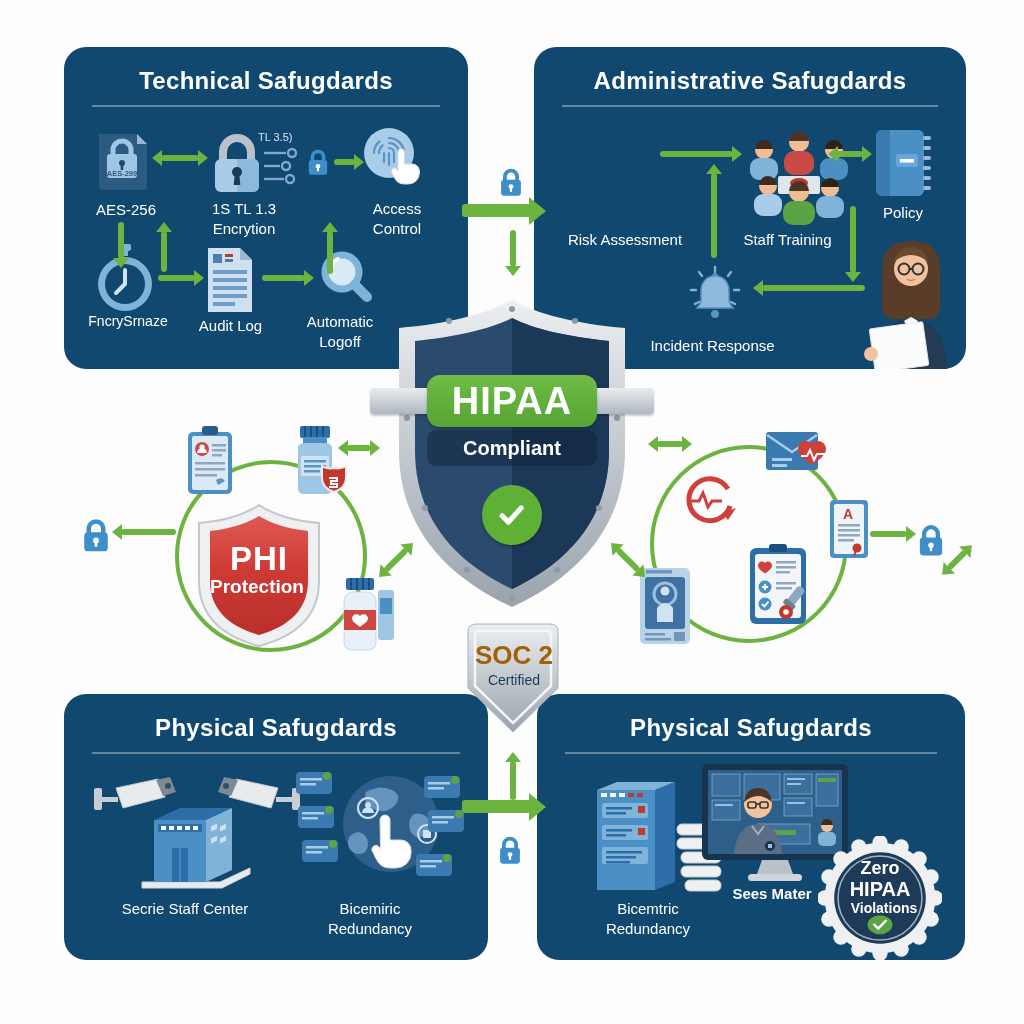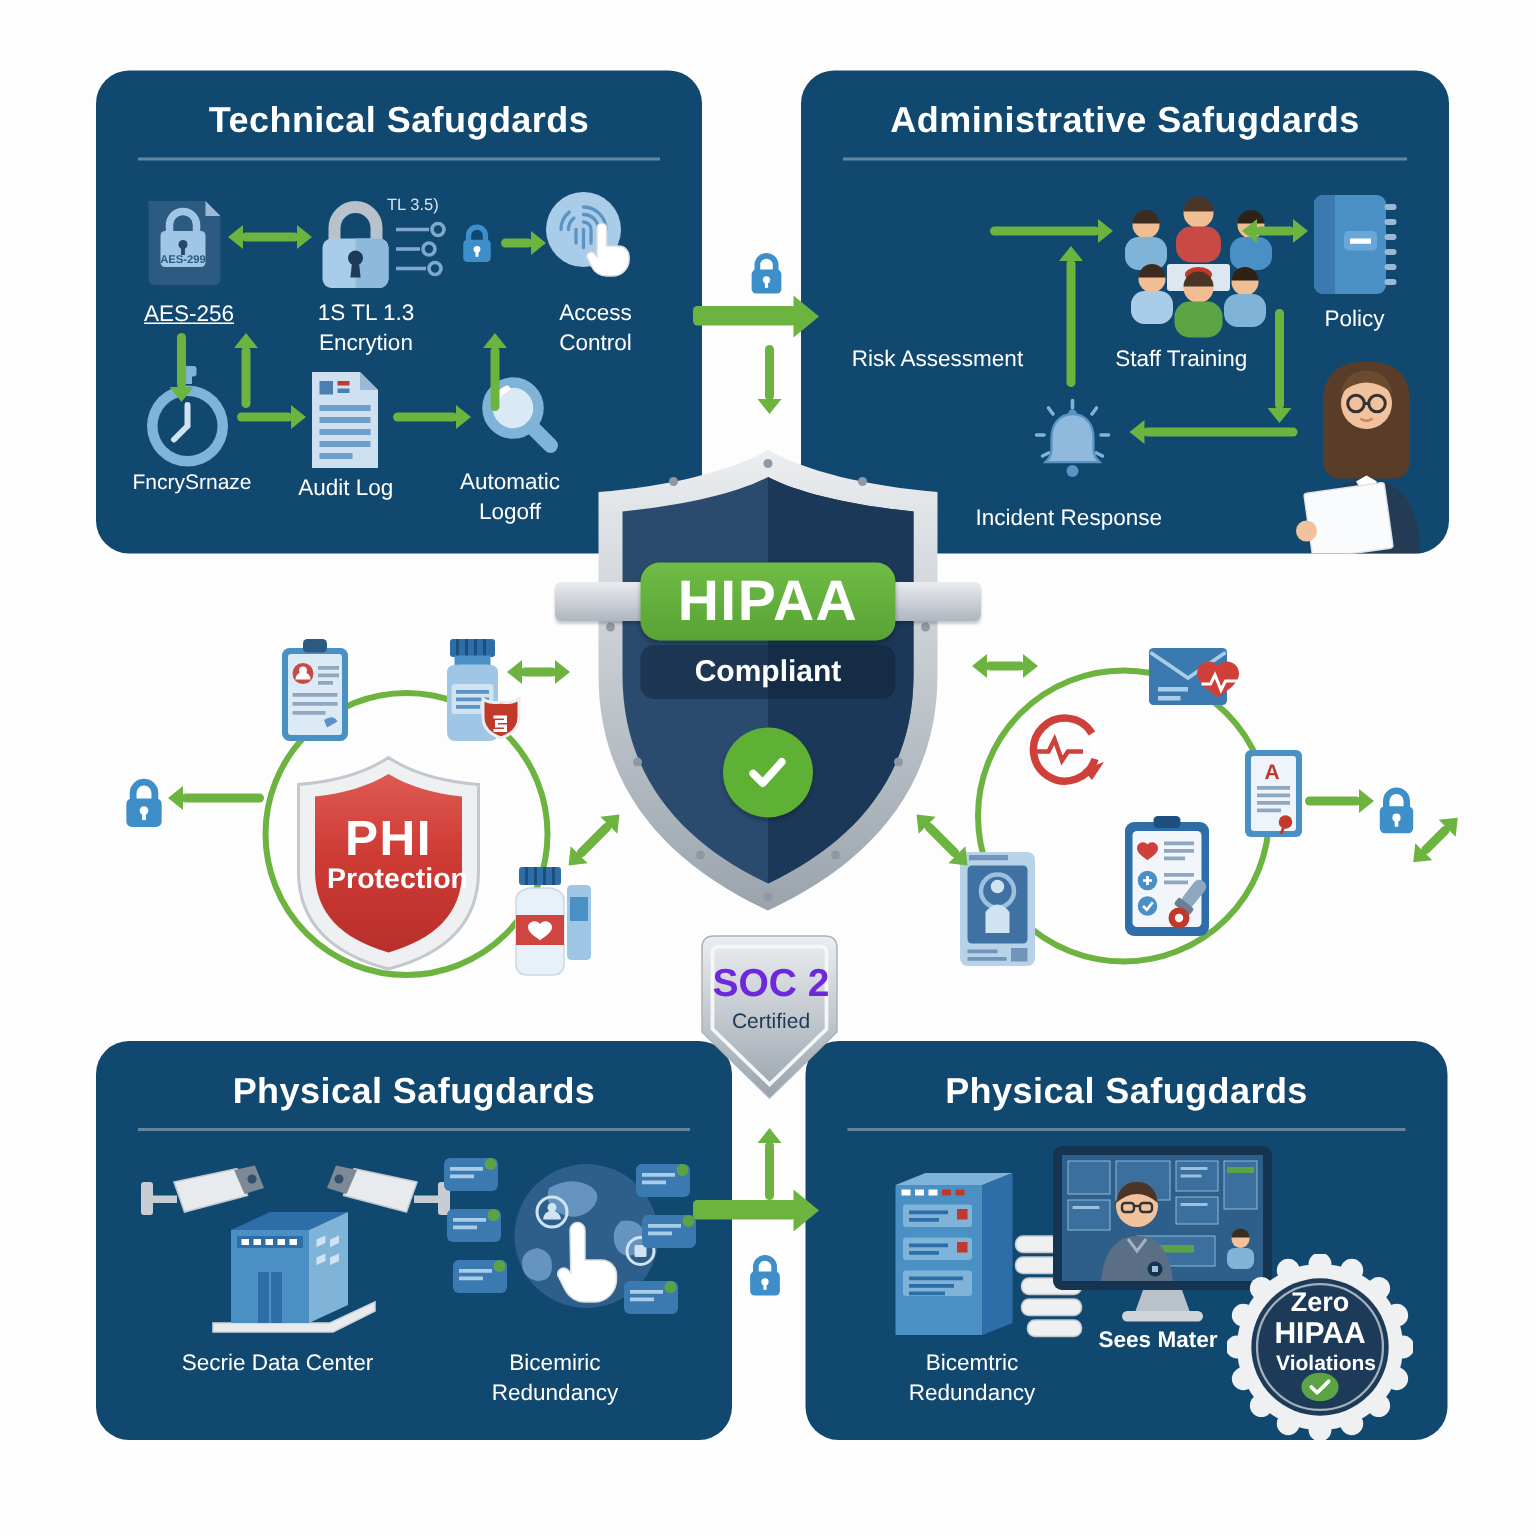--- a/index.html
+++ b/index.html
@@ -41,26 +41,26 @@
              background:rgba(13,30,52,.45);border-radius:9px;
              display:flex;align-items:center;justify-content:center;
              color:#fff;font-size:20px;font-weight:bold;}
   .band{position:absolute;left:370px;top:388px;width:284px;height:26px;z-index:7;
         background:linear-gradient(#e9ecef,#aeb6bf);border-radius:4px;
         box-shadow:0 2px 2px rgba(0,0,0,.2);}
   .check-circle{position:absolute;left:482px;top:485px;width:60px;height:60px;border-radius:50%;
         background:#5fb136;z-index:8;display:flex;align-items:center;justify-content:center;
         box-shadow:0 2px 3px rgba(0,0,0,.25);}
   .soc-text1{position:absolute;left:458px;top:640px;width:112px;text-align:center;z-index:7;
-        color:#6d28d9;font-size:26px;font-weight:bold;}
+        color:#a16207;font-size:26px;font-weight:bold;}
   .soc-text2{position:absolute;left:458px;top:672px;width:112px;text-align:center;z-index:7;
         color:#1d3a58;font-size:14px;}
   .phi-text1{position:absolute;left:194px;top:540px;width:130px;text-align:center;z-index:6;
         color:#fff;font-size:33px;font-weight:bold;letter-spacing:1px;}
-  .phi-text2{position:absolute;left:182px;top:576px;width:130px;text-align:right;z-index:6;
+  .phi-text2{position:absolute;left:210px;top:576px;width:130px;text-align:left;z-index:6;
         color:#fff;font-size:19px;font-weight:bold;}
   .badge-text{position:absolute;z-index:8;color:#fff;font-weight:bold;text-align:center;}
   .tiny-note{position:absolute;color:#d6e4f0;font-size:11px;z-index:3;}
 </style>
 </head>
 <body>
 
 <div id="stage">
 
   <div class="panel" style="left:64px;top:47px;width:404px;height:322px;">
@@ -84,21 +84,21 @@
     <svg viewBox="0 0 58 66">
       <path d="M5,6 h38 l10,10 v42 a4,4 0 0 1 -4,4 H9 a4,4 0 0 1 -4,-4 z" fill="#2c5a80"></path>
       <path d="M43,6 l10,10 h-10 z" fill="#9cb8d4"></path>
       <path d="M19,27 v-5 a9,9 0 0 1 18,0 v5" stroke="#9fc6e4" stroke-width="5" fill="none"></path>
       <rect x="13" y="26" width="30" height="24" rx="3" fill="#9fc6e4"></rect>
       <circle cx="28" cy="35" r="3" fill="#24476b"></circle>
         <rect x="26.7" y="36" width="2.6" height="6" fill="#24476b"></rect>
       <text x="28" y="47.5" font-size="7.5" fill="#2c5a80" font-weight="bold" text-anchor="middle">AES-299</text>
     </svg>
   </div>
-  <div class="lbl" style="left:86px;top:200px;width:80px;text-decoration:underline;">AES-256</div>
+  <div class="lbl" style="left:86px;top:200px;width:80px;">AES-256</div>
 
   <div class="icon" style="left:206px;top:130px;width:62px;height:66px;">
     <svg viewBox="0 0 62 66">
       <path d="M17,31 v-9 a14,14 0 0 1 28,0 v9" fill="none" stroke="#b9c2cb" stroke-width="8"></path>
       <rect x="9" y="29" width="44" height="33" rx="6" fill="#a9cde9"></rect>
       <path d="M31,29 h16 a6,6 0 0 1 6,6 v21 a6,6 0 0 1 -6,6 h-16 z" fill="#8db9dd"></path>
       <circle cx="31" cy="42" r="5" fill="#1d3a58"></circle>
         <path d="M28.8,44 h4.4 l1.2,11 h-6.8 z" fill="#1d3a58"></path>
     </svg>
   </div>
@@ -644,21 +644,21 @@
       <rect x="32" y="62" width="16" height="34" fill="#2d6da8"></rect>
         <path d="M40,62 v34" stroke="#4a90c4" stroke-width="1.5"></path>
       <g fill="#cfe3f2">
           <rect x="71" y="40" width="6" height="5" transform="skewY(-24) translate(0,32)"></rect>
           <rect x="80" y="40" width="6" height="5" transform="skewY(-24) translate(0,36)"></rect>
           <rect x="71" y="52" width="6" height="5" transform="skewY(-24) translate(0,32)"></rect>
           <rect x="80" y="52" width="6" height="5" transform="skewY(-24) translate(0,36)"></rect>
         </g>
     </svg>
   </div>
-  <div class="lbl" style="left:105px;top:899px;width:160px;">Secrie Data Center</div>
+  <div class="lbl" style="left:105px;top:899px;width:160px;">Secrie Staff Center</div>
 
   <div class="icon" style="left:296px;top:762px;width:170px;height:134px;">
     <svg viewBox="0 0 170 134">
       <circle cx="95" cy="62" r="48" fill="#2d5f8a"></circle>
       <g fill="#6f9ecb" opacity=".85">
         <path d="M70,30 q14,-8 26,-2 q10,5 4,14 q-8,10 -20,6 q-14,-5 -10,-18 z"></path>
         <path d="M118,52 q12,-2 16,8 q3,10 -6,14 q-10,4 -14,-6 q-3,-10 4,-16 z"></path>
         <path d="M62,70 q10,2 10,12 q0,10 -10,10 q-10,-2 -10,-12 q0,-8 10,-10 z"></path>
       </g>
       <circle cx="72" cy="46" r="10" fill="none" stroke="#cfe3f2" stroke-width="2"></circle>

